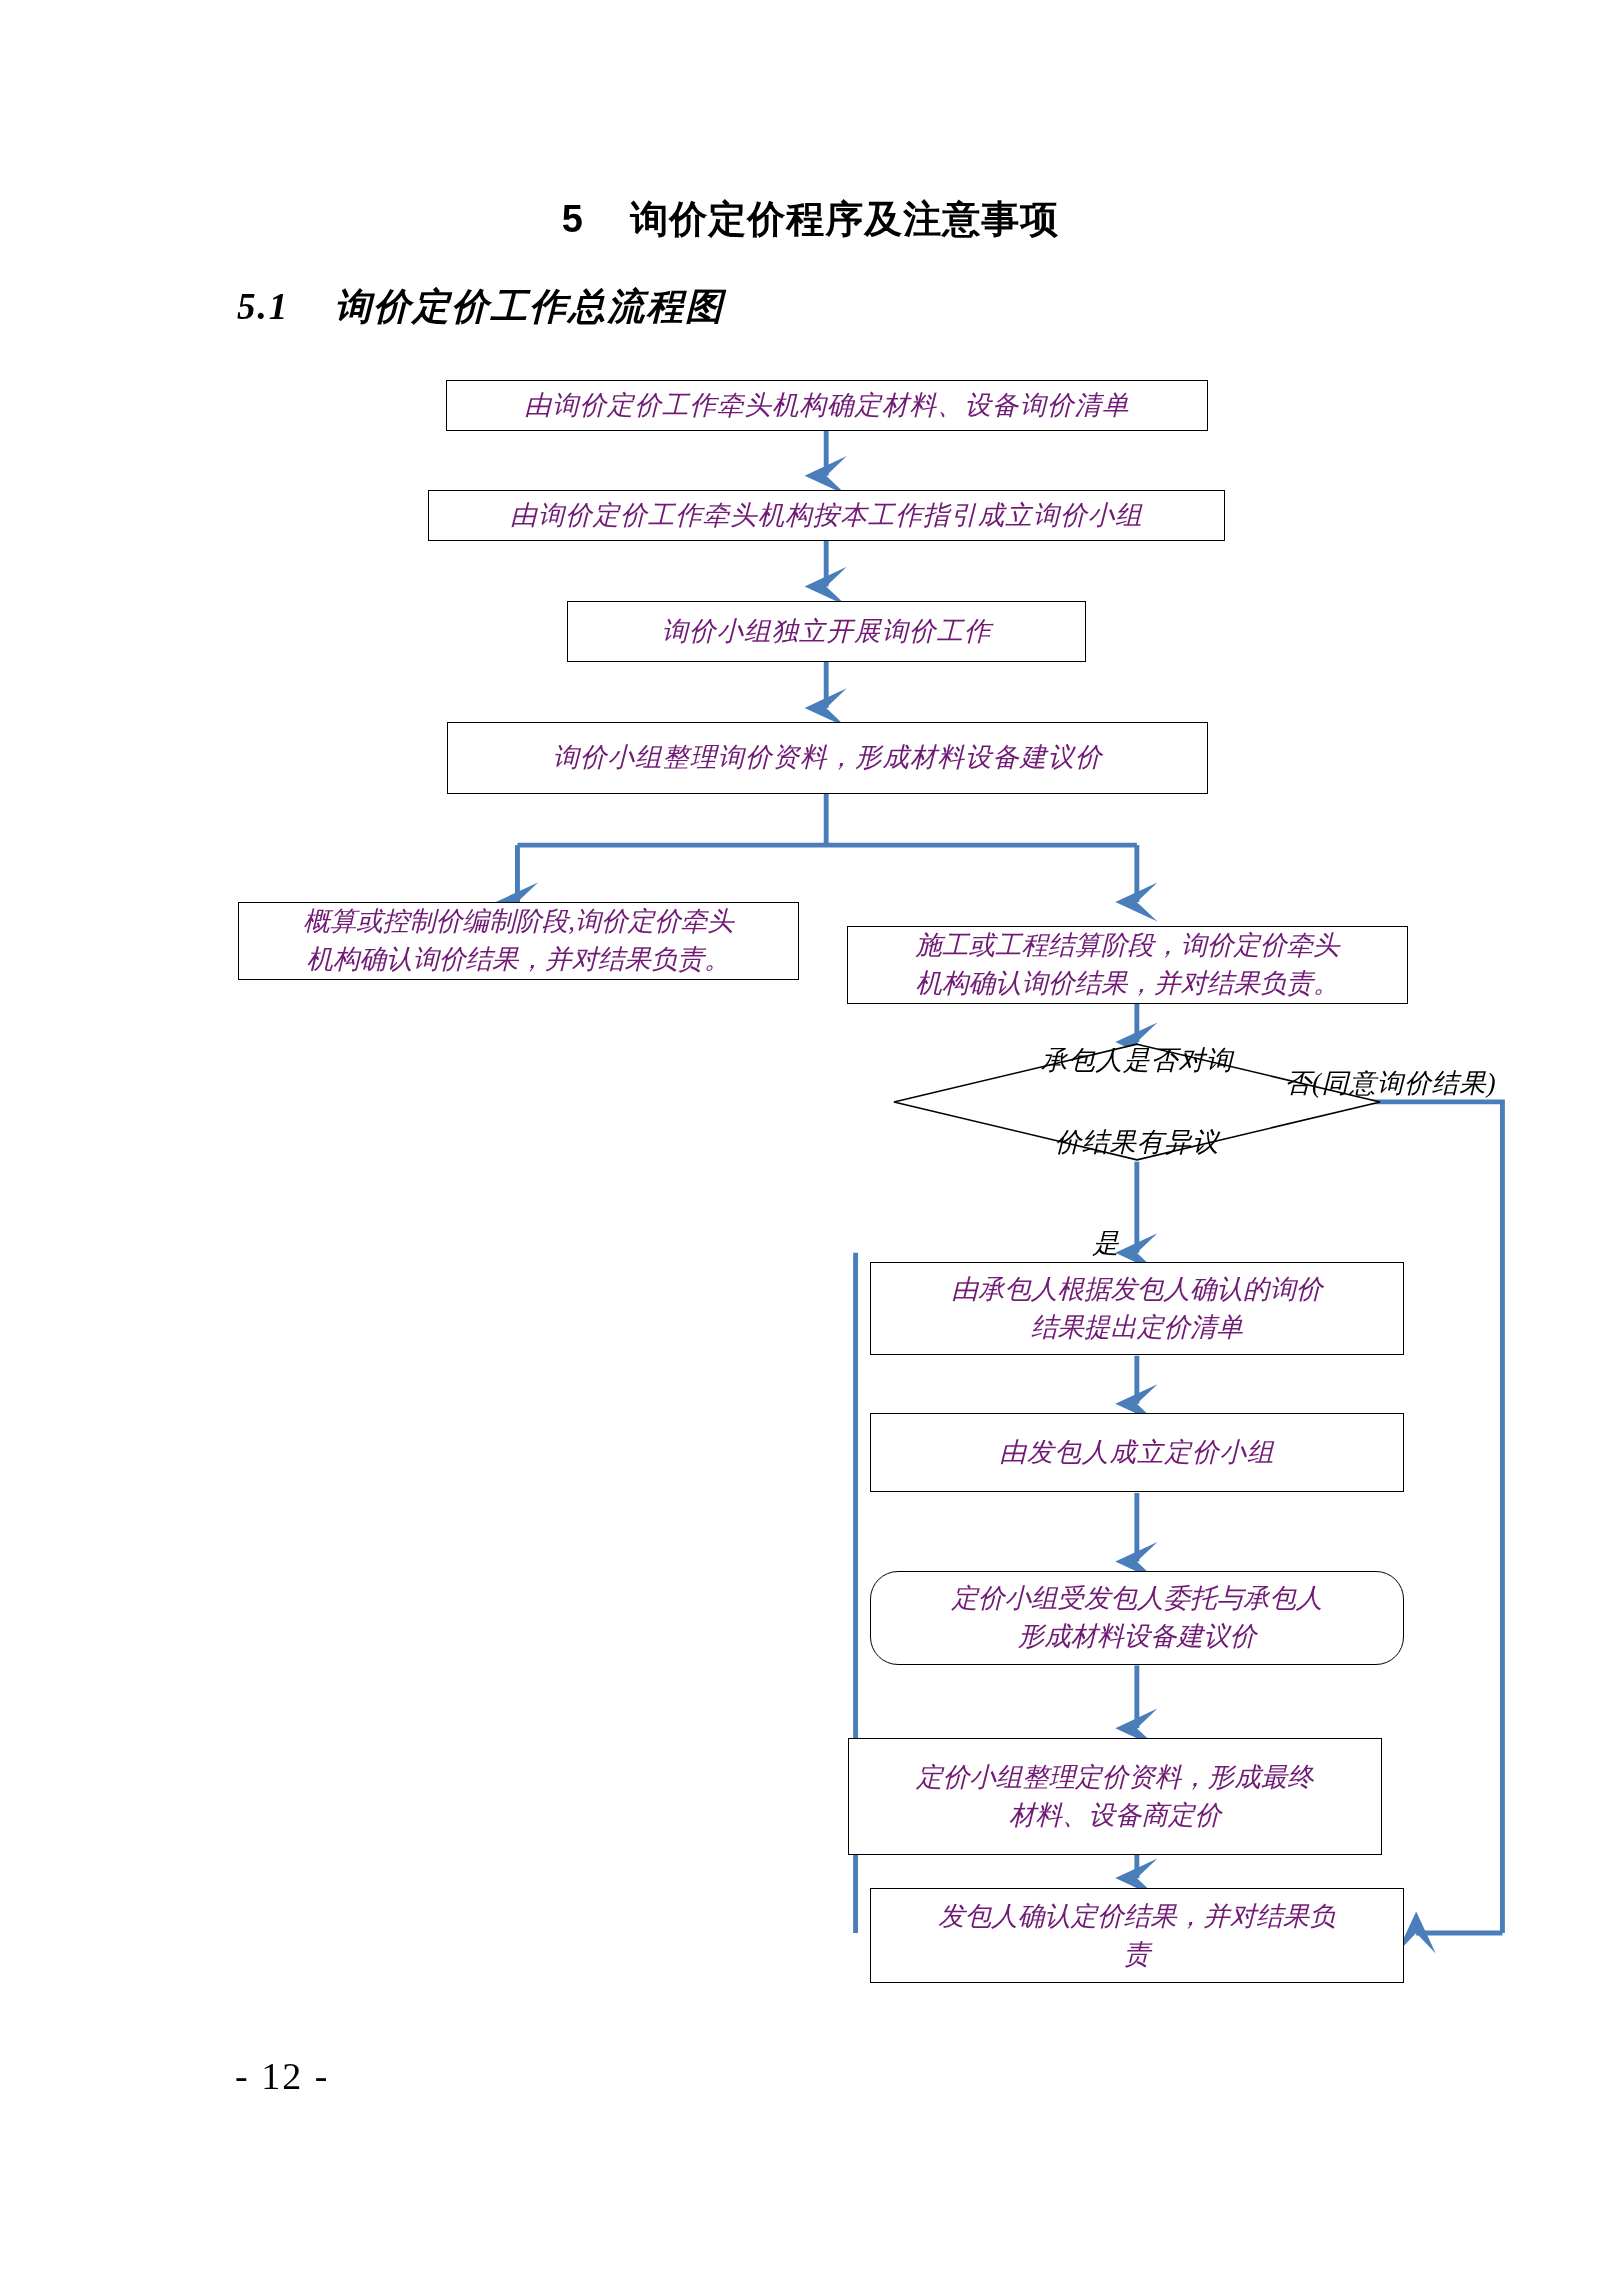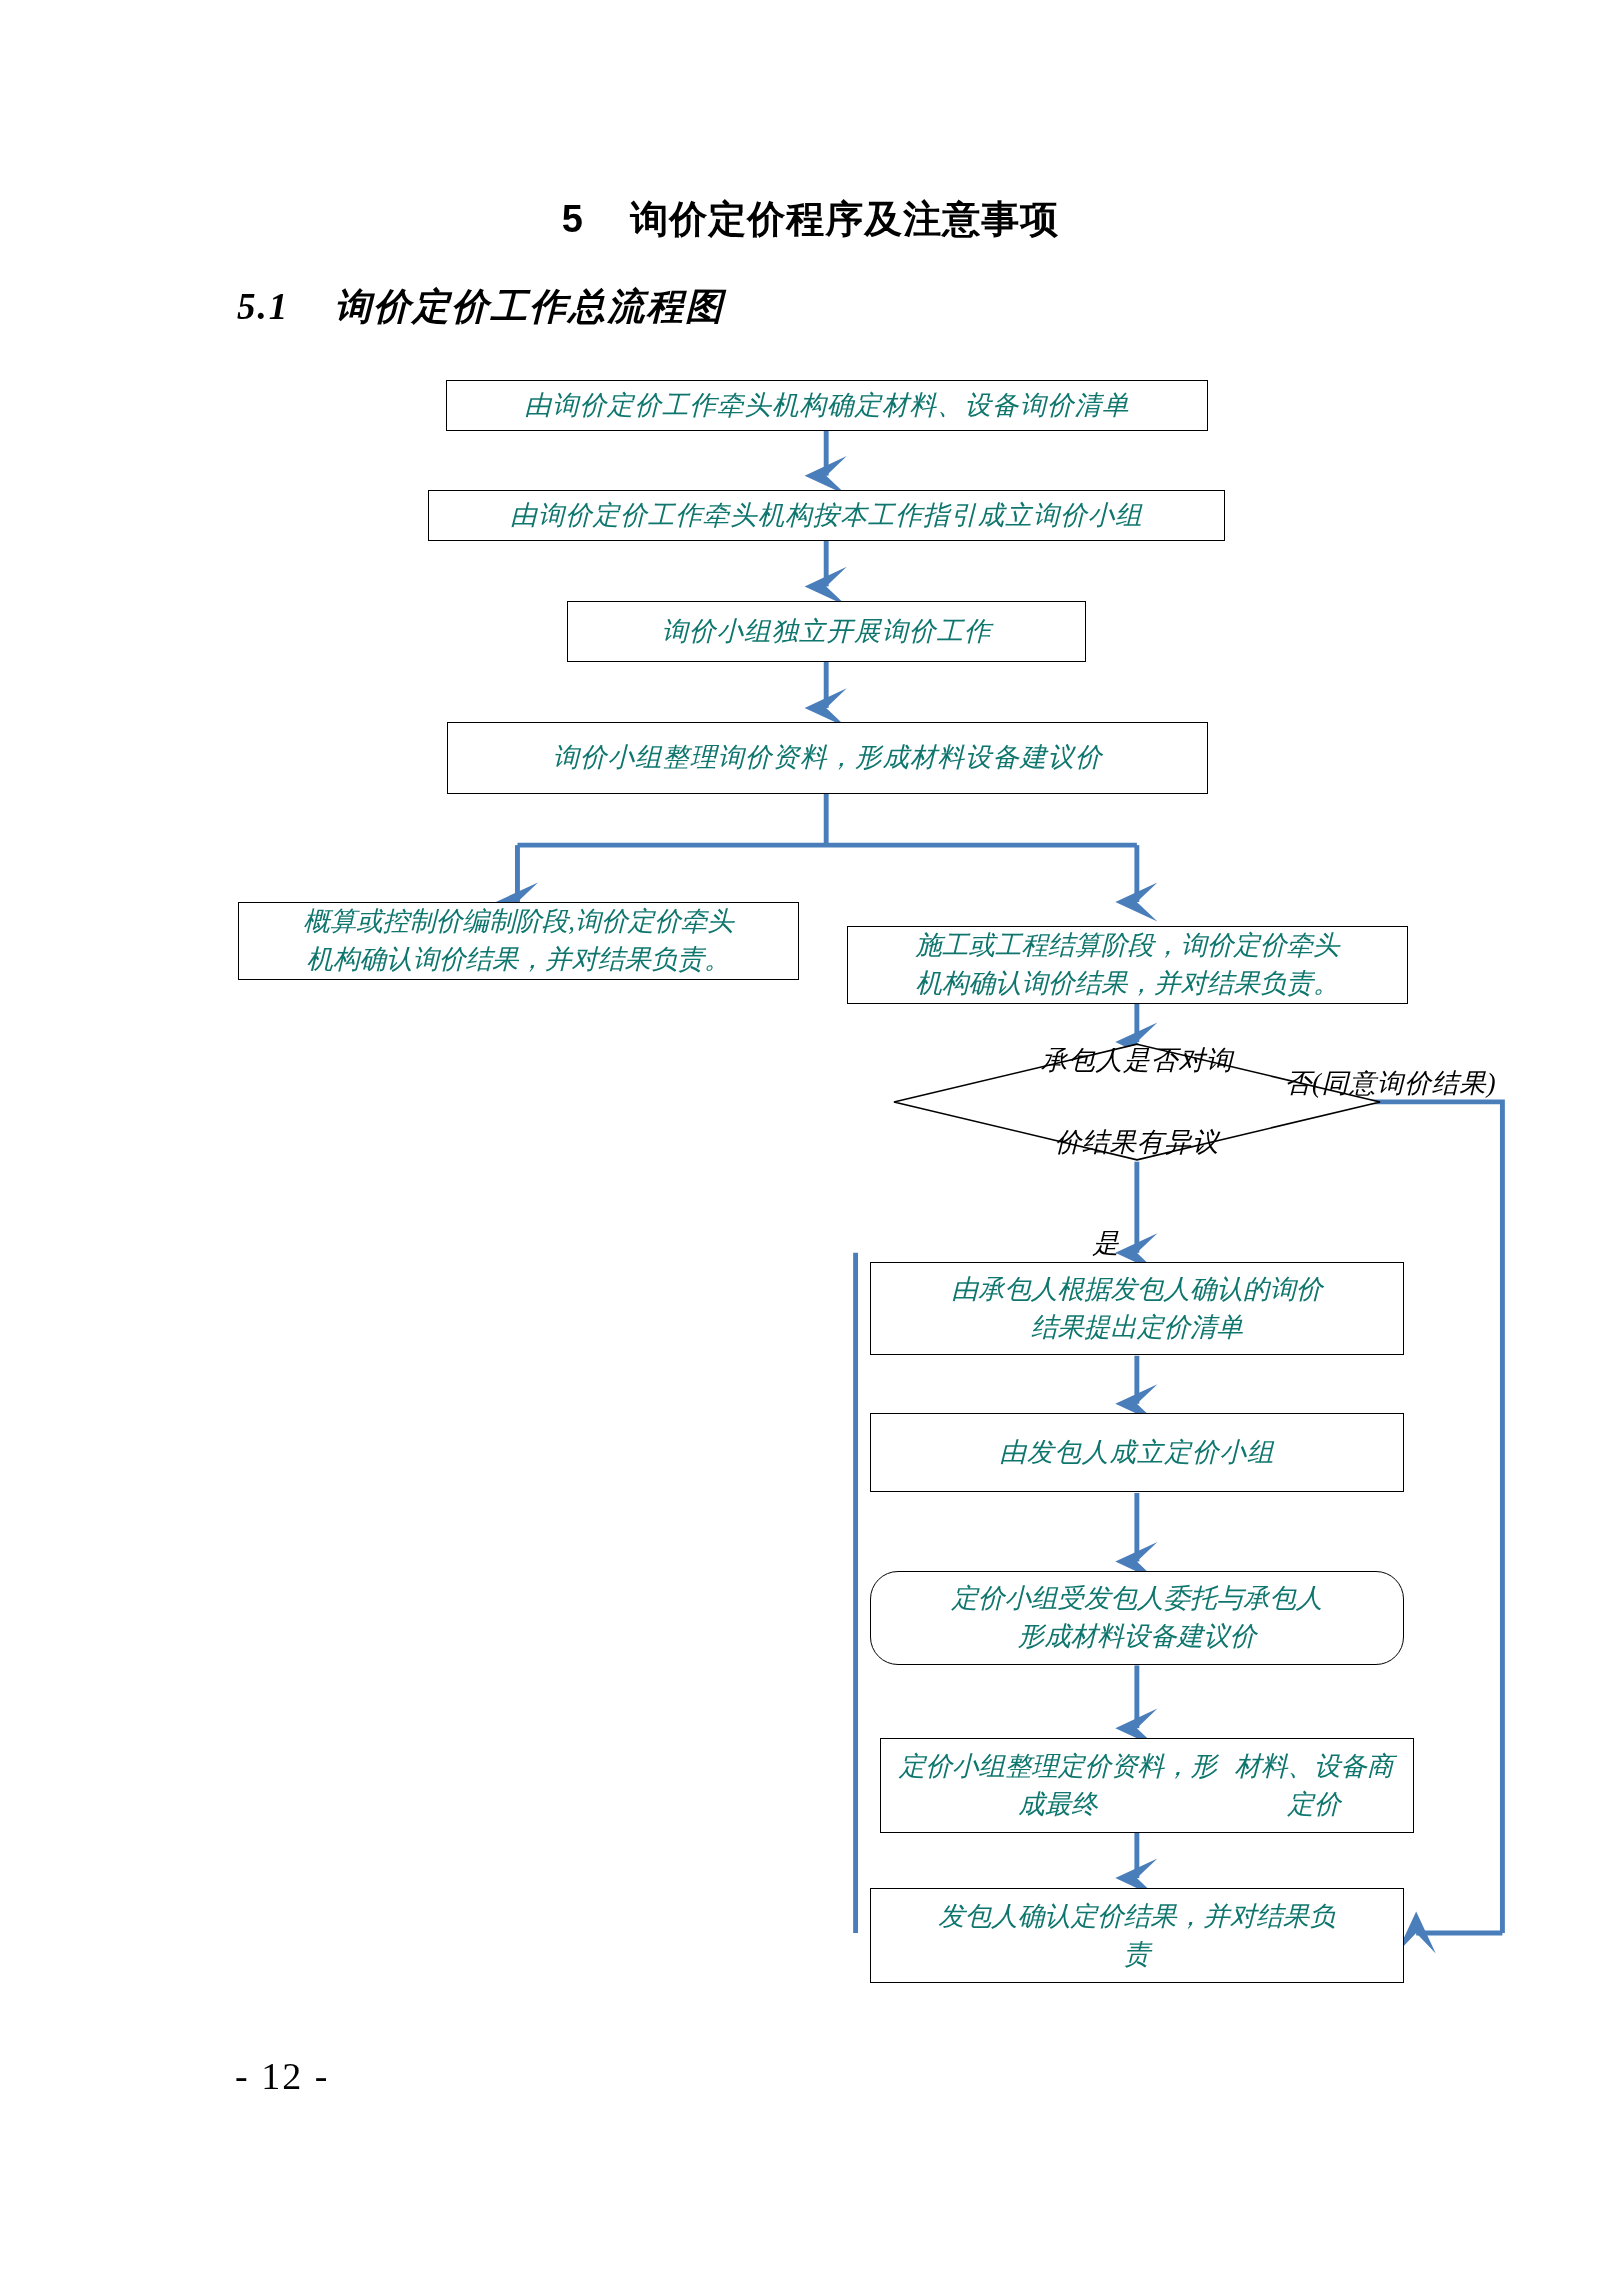--- a/index.html
+++ b/index.html
@@ -53,21 +53,21 @@
     display: flex;
     align-items: center;
     justify-content: center;
     text-align: center;
     font-family: "Liberation Serif", "DejaVu Serif", serif;
     font-style: italic;
     font-size: 26.5px;
     line-height: 1.42;
     letter-spacing: 1px;
     padding: 2px 9.8px;
-    color: #0f766e;
+    color: #701a75;
   }
   .node.tight { letter-spacing: 0px; }
 
   .diamond-wrap {
     position: absolute;
   }
   .diamond-wrap svg { display: block; }
   .diamond-label {
     position: absolute;
     left: 0;
@@ -220,21 +220,21 @@
 
   <div class="node" style="left:870px; top:1413px; width:534px; height:79px;">
     <span>由发包人成立定价小组</span>
   </div>
 
   <div class="node tight" style="left:870px; top:1571px; width:534px; height:94px; flex-direction:column;border-radius:28px;">
     <span>定价小组受发包人委托与承包人</span>
     <span>形成材料设备建议价</span>
   </div>
 
-  <div class="node tight" style="left:880px; top:1738px; width:534px; height:95px; flex-direction:row;">
+  <div class="node tight" style="left:848px; top:1738px; width:534px; height:117px; flex-direction:column;">
     <span>定价小组整理定价资料，形成最终</span>
     <span>材料、设备商定价</span>
   </div>
 
   <div class="node tight" style="left:870px; top:1888px; width:534px; height:95px; flex-direction:column;">
     <span>发包人确认定价结果，并对结果负</span>
     <span>责</span>
   </div>
 
   <div class="footer">- 12 -</div>

